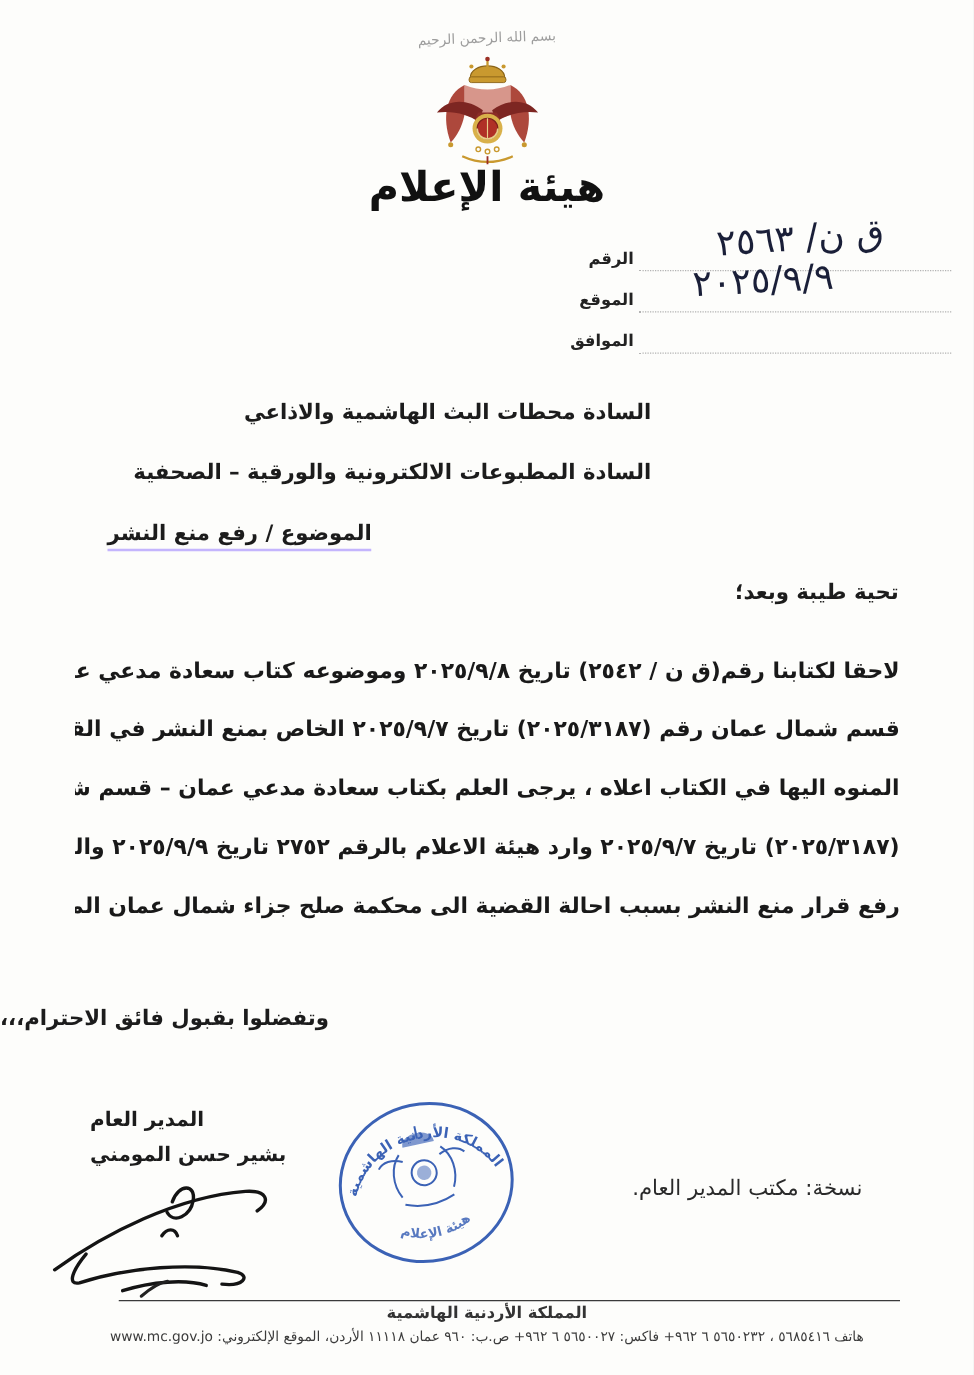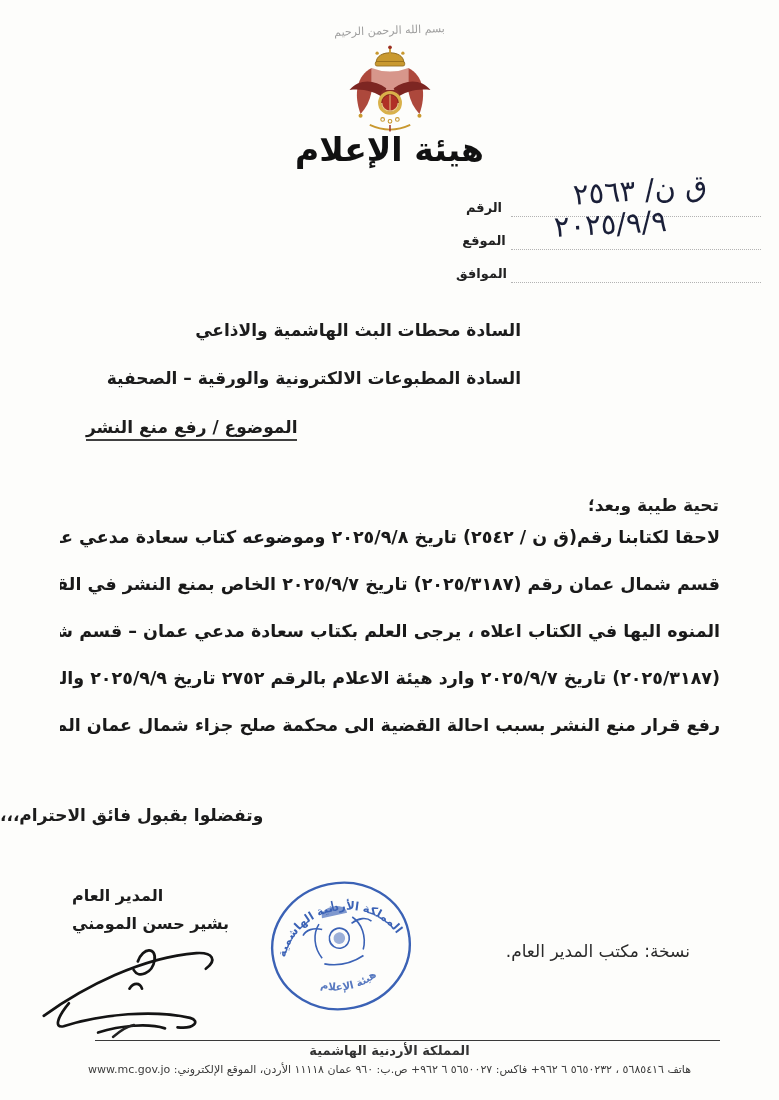--- a/index.html
+++ b/index.html
@@ -25,45 +25,45 @@
   .org-callig{
     top:130px;left:0;right:0;text-align:center;
     font-size:33px;font-weight:700;color:#111;
     letter-spacing:0px;
   }
   
   .ref-block{top:184px;right:18px;width:300px;}
   .ref-row{display:flex;align-items:flex-end;height:33px;}
   .ref-label{
     font-size:13px;font-weight:700;color:#222;
-    width:46px;text-align:center;padding-bottom:2px;
+    width:46px;text-align:right;padding-bottom:2px;
   }
   .ref-dots{
     flex:1;border-bottom:1px dotted #b3b3b3;
     height:22px;margin-left:4px;
   }
   .hand{
     color:#1a1f38;
     font-size:29px;
     line-height:1;
     white-space:nowrap;
   }
   .hand-number{top:176px;right:72px;transform:rotate(-4deg);}
   .hand-date{top:210px;right:112px;transform:rotate(-3deg);}
   
   .addr{font-size:17px;font-weight:700;text-align:right;white-space:nowrap;}
   .addr1{top:320px;right:258px;}
   .addr2{top:368px;right:258px;}
   .subject{
     top:417px;left:86px;
     font-size:17px;font-weight:700;white-space:nowrap;
-    border-bottom:2px solid #404040;padding-bottom:2px;
-  }
-  
-  .greeting{top:495px;right:60px;font-size:17px;font-weight:700;text-align:center;}
+    border-bottom:2px solid #c4b5fd;padding-bottom:2px;
+  }
+  
+  .greeting{top:464px;right:60px;font-size:17px;font-weight:700;text-align:center;}
   .body-par{top:514px;left:60px;width:660px;}
   .bline{
     height:47px;line-height:47px;
     font-size:17.5px;font-weight:700;color:#191919;
     text-align:justify;text-align-last:justify;
     white-space:nowrap;overflow:hidden;
   }
   .closing{
     top:805px;left:0;right:0;text-align:left;
     font-size:17px;font-weight:700;

